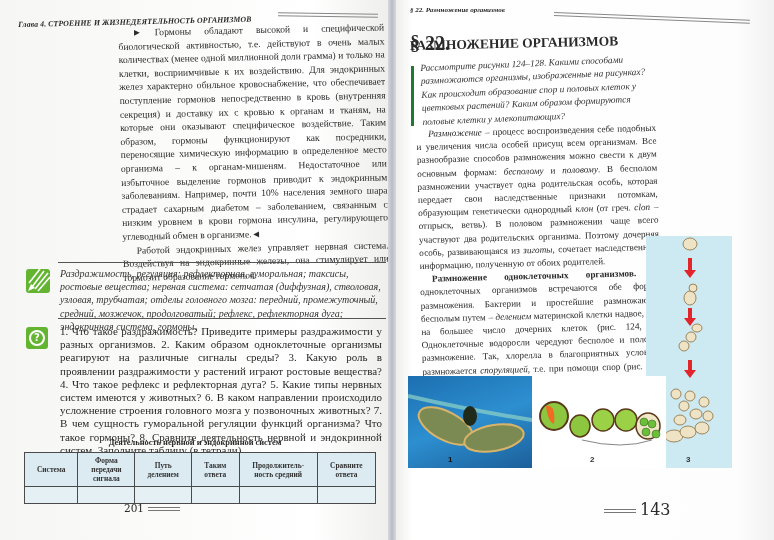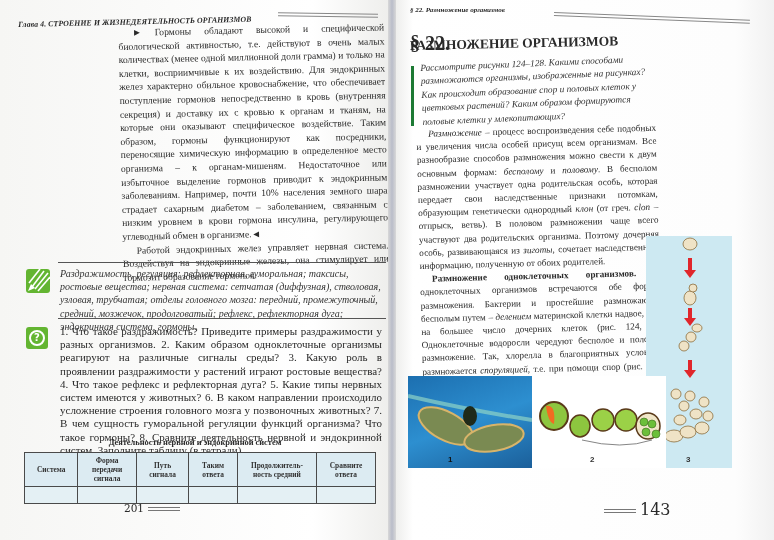--- a/index.html
+++ b/index.html
@@ -104,21 +104,21 @@
         </div>
       <div class="q-text">1. Что такое раздражимость? Приведите примеры раздражимости у разных организмов. 2. Каким образом одноклеточные организмы реагируют на различные сигналы среды? 3. Какую роль в проявлении раздражимости у растений играют ростовые вещества? 4. Что такое рефлекс и рефлекторная дуга? 5. Какие типы нервных систем имеются у животных? 6. В каком направлении происходило усложнение строения головного мозга у позвоночных животных? 7. В чем сущность гуморальной регуляции функций организма? Что такое гормоны? 8. Сравните деятельность нервной и эндокринной систем. Заполните таблицу (в тетради).</div>
     </div>
 
     <div class="tbl-caption">Деятельность нервной и эндокринной систем</div>
     <table class="sys">
       <thead>
         <tr>
           <th>Система</th>
           <th>Форма передачи сигнала</th>
-          <th>Путь сигнала</th>
+          <th>Путь делением</th>
           <th>Таким ответа</th>
           <th>Продолжитель-ность средний</th>
           <th>Сравните ответа</th>
         </tr>
       </thead>
       <tbody>
         <tr>
           <td></td>
             <td></td>
           <td></td>

